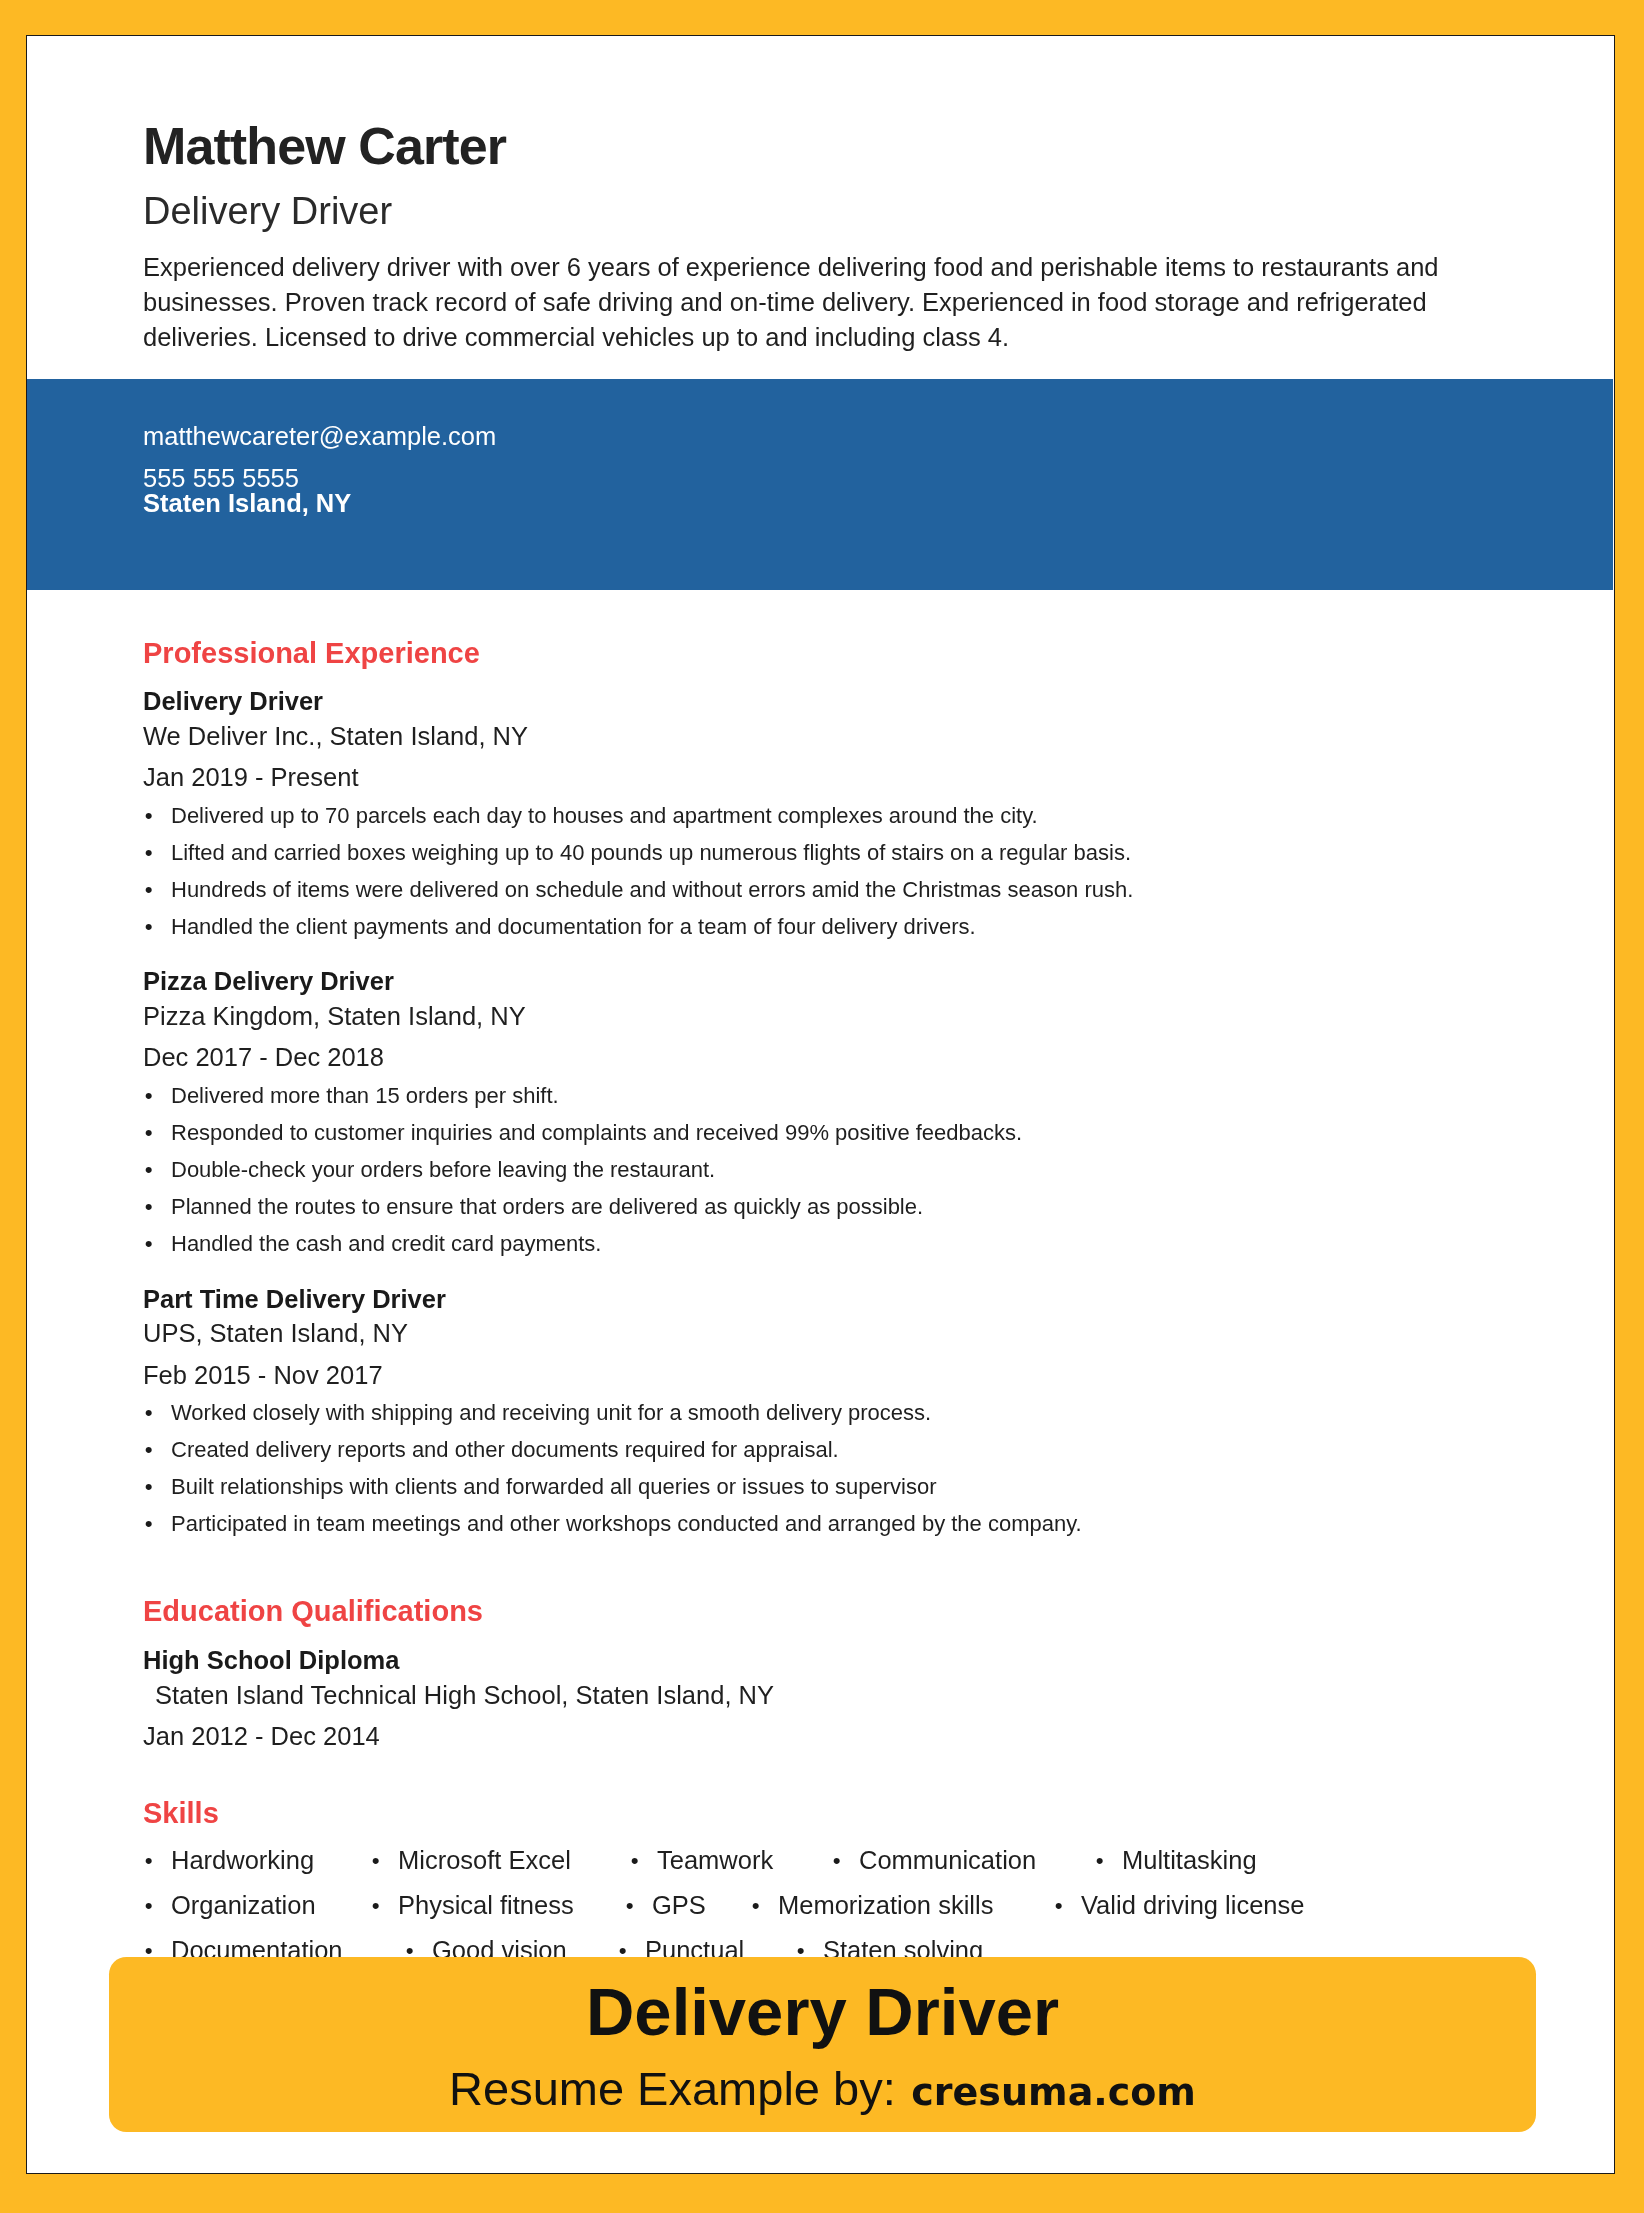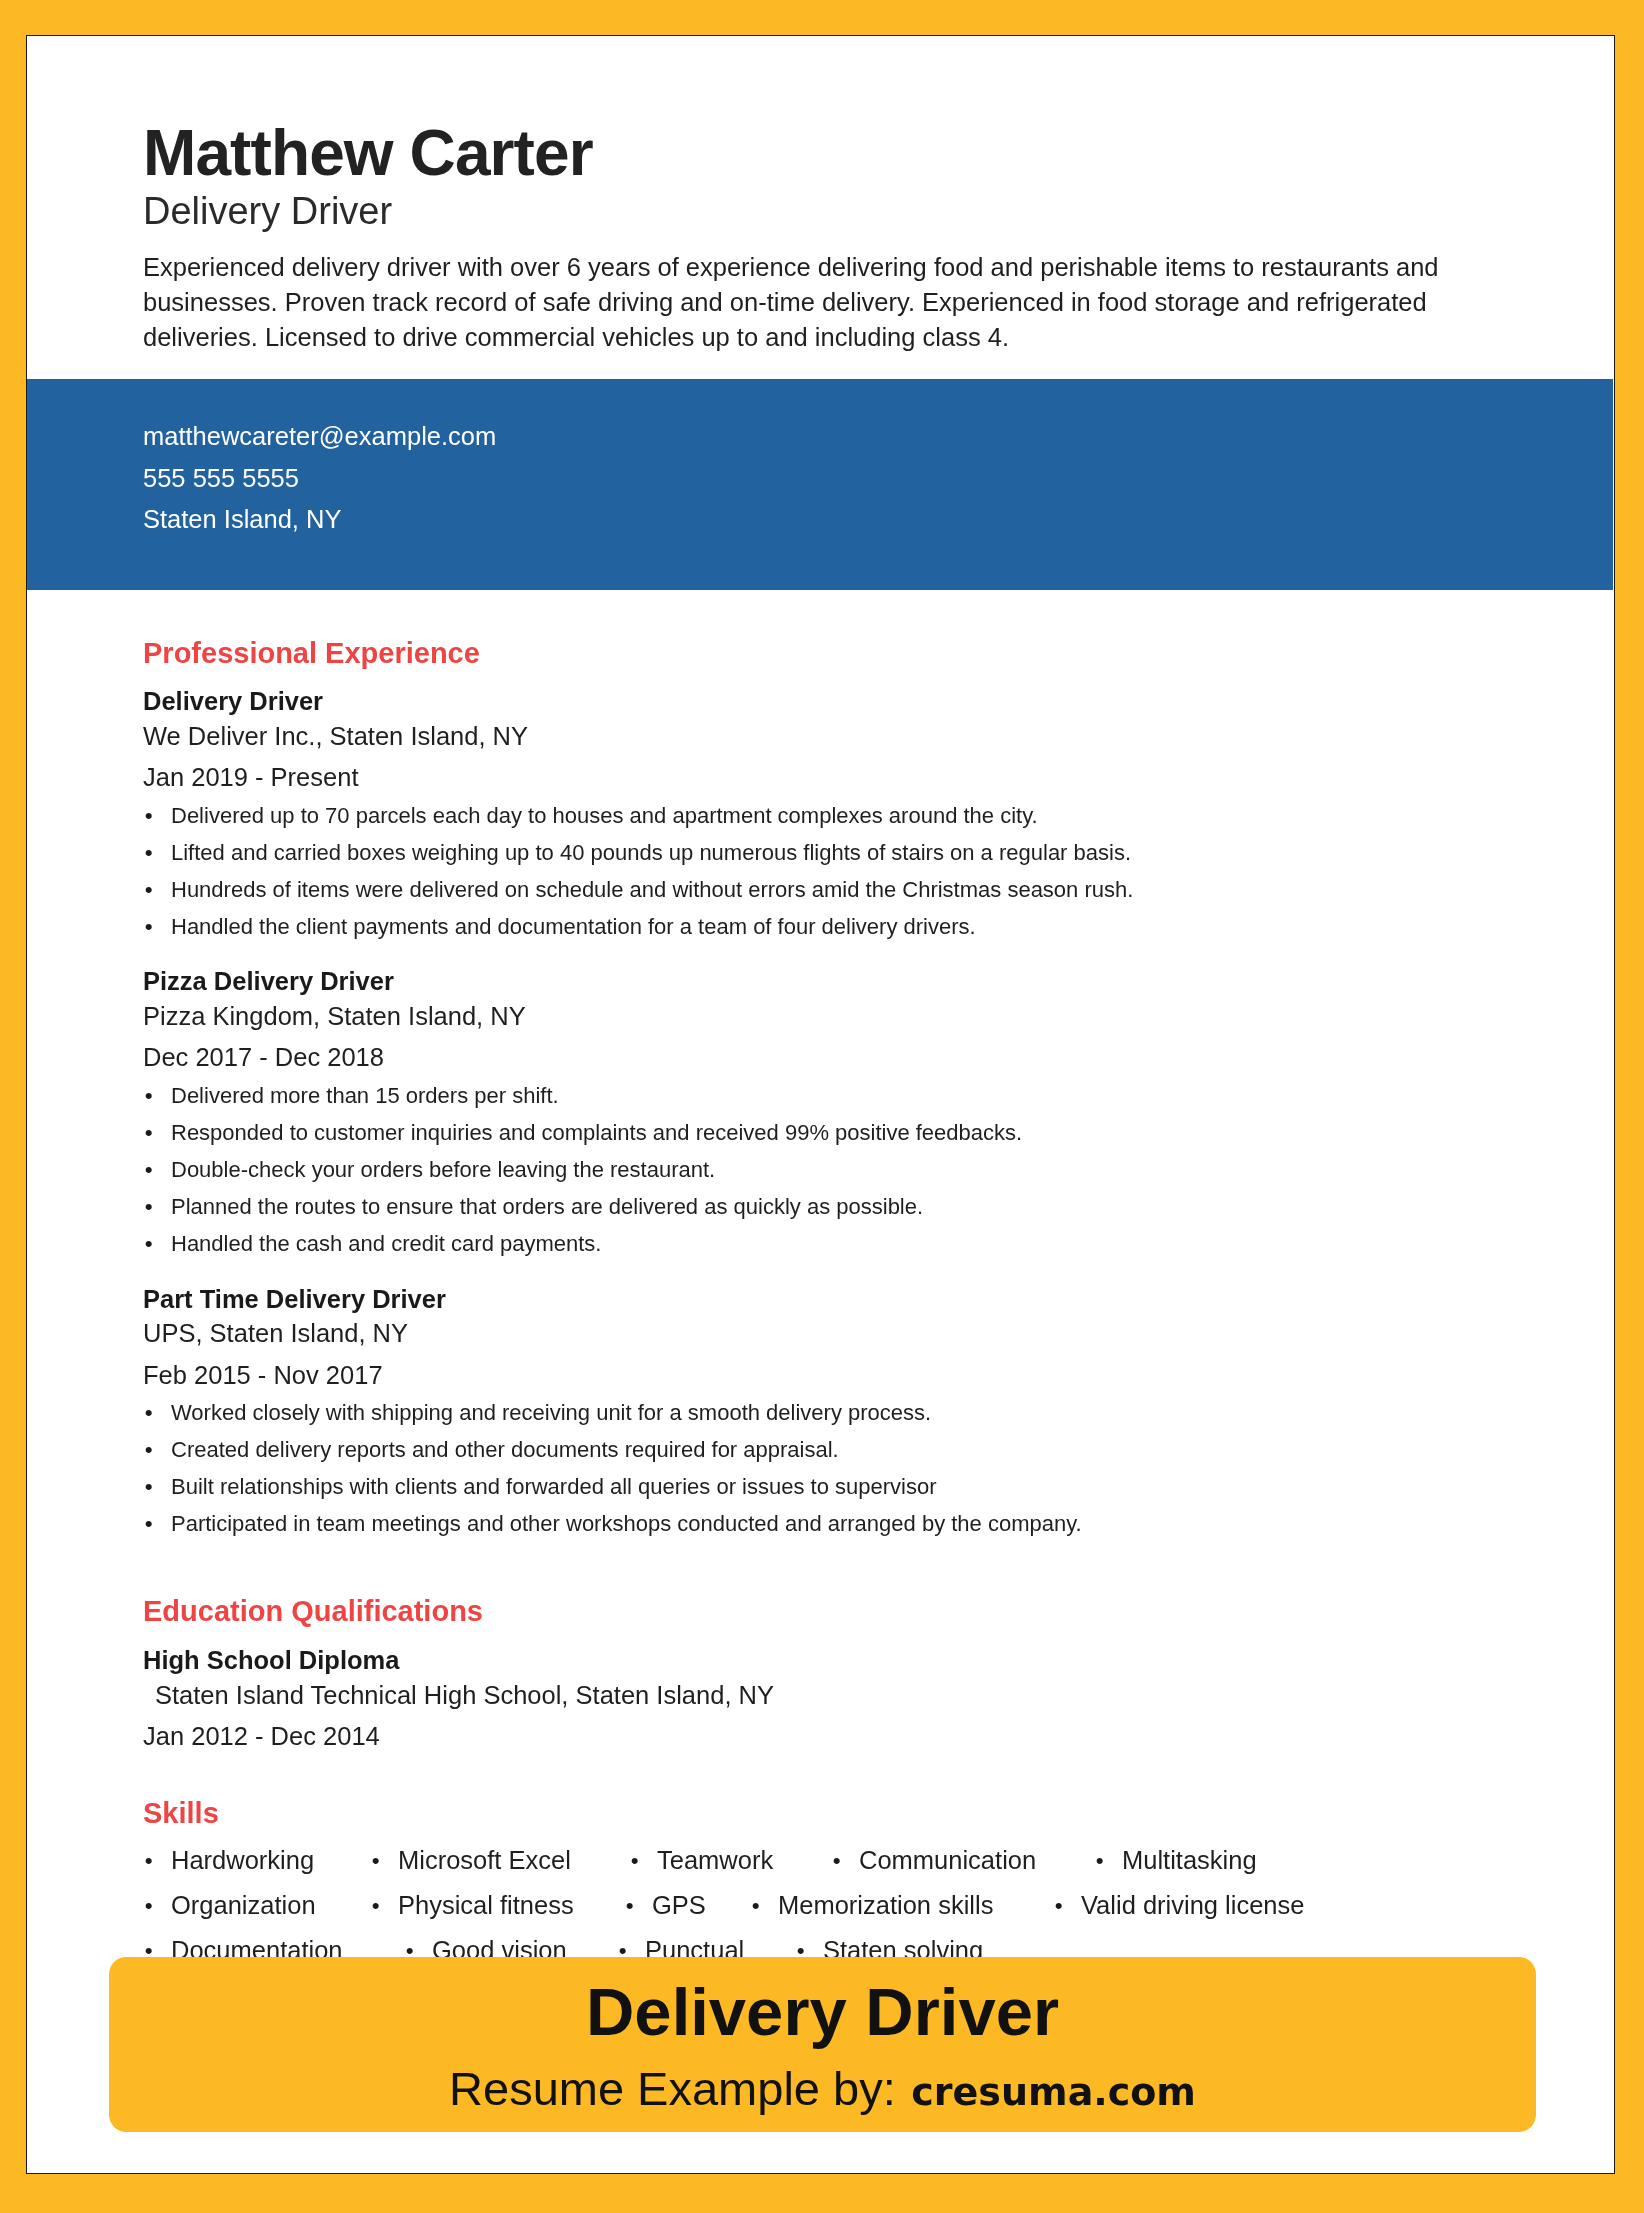--- a/index.html
+++ b/index.html
@@ -5,21 +5,21 @@
   html, body { margin:0; padding:0; }
   body {
     width:1645px; height:2214px; background:#FDB924; position:relative; overflow:hidden;
     font-family:"Liberation Sans", "DejaVu Sans", sans-serif; color:#1f1f1f;
   }
   .card {
     position:absolute; left:26px; top:35px; width:1589px; height:2139px;
     background:#ffffff; border:1.7px solid #1a1a1a; box-sizing:border-box;
   }
   .abs { position:absolute; white-space:nowrap; }
-  .name { left:116px; top:80px; font-size:64px; font-weight:bold; letter-spacing:-0.9px; color:#222; }
+  .name { left:116px; top:80px; font-size:52px; font-weight:bold; letter-spacing:-0.9px; color:#222; }
   .title { left:116px; top:154px; font-size:38px; color:#2a2a2a; }
   .summary { position:absolute; left:116px; top:214px; width:1401px; font-size:25.5px; line-height:35px; color:#1f1f1f; white-space:normal; }
   .band { position:absolute; left:0; top:343px; width:1586px; height:211px; background:#22629E; }
   .contact { position:absolute; left:116px; font-size:25.5px; color:#ffffff; }
   .cert { position:absolute; left:894px; top:45px; font-size:25.5px; font-weight:bold; color:#ffffff; white-space:nowrap; }
   .h2 { position:absolute; left:116px; font-size:29px; font-weight:bold; color:#ef4444; white-space:nowrap; }
   .job-title { position:absolute; left:116px; font-size:25.5px; font-weight:bold; color:#1a1a1a; white-space:nowrap; }
   .line { position:absolute; left:116px; font-size:25.5px; color:#1f1f1f; white-space:nowrap; }
   .bullets { position:absolute; left:116px; margin:0; padding:0; list-style:none; }
   .bullets li { position:relative; padding-left:28px; height:37px; line-height:37px; font-size:22px; color:#1f1f1f; white-space:nowrap; }
@@ -40,21 +40,21 @@
 
 <div class="card">
 
   <div class="abs name">Matthew Carter</div>
   <div class="abs title">Delivery Driver</div>
   <div class="summary">Experienced delivery driver with over 6 years of experience delivering food and perishable items to restaurants and businesses. Proven track record of safe driving and on-time delivery. Experienced in food storage and refrigerated deliveries. Licensed to drive commercial vehicles up to and including class 4.</div>
 
   <div class="band">
     <div class="contact" style="top:43px;">matthewcareter@example.com</div>
     <div class="contact" style="top:85px;">555 555 5555</div>
-    <div class="contact" style="top:126px;">Staten Island, NY</div>
+    <div class="contact" style="top:110px;font-weight:bold;">Staten Island, NY</div>
   </div>
 
   <div class="h2" style="top:601px;">Professional Experience</div>
 
   <div class="job-title" style="top:651px;">Delivery Driver</div>
   <div class="line" style="top:686px;">We Deliver Inc., Staten Island, NY</div>
   <div class="line" style="top:727px;">Jan 2019 - Present</div>
   <ul class="bullets" style="top:761px;">
     <li>Delivered up to 70 parcels each day to houses and apartment complexes around the city.</li>
     <li>Lifted and carried boxes weighing up to 40 pounds up numerous flights of stairs on a regular basis.</li>

